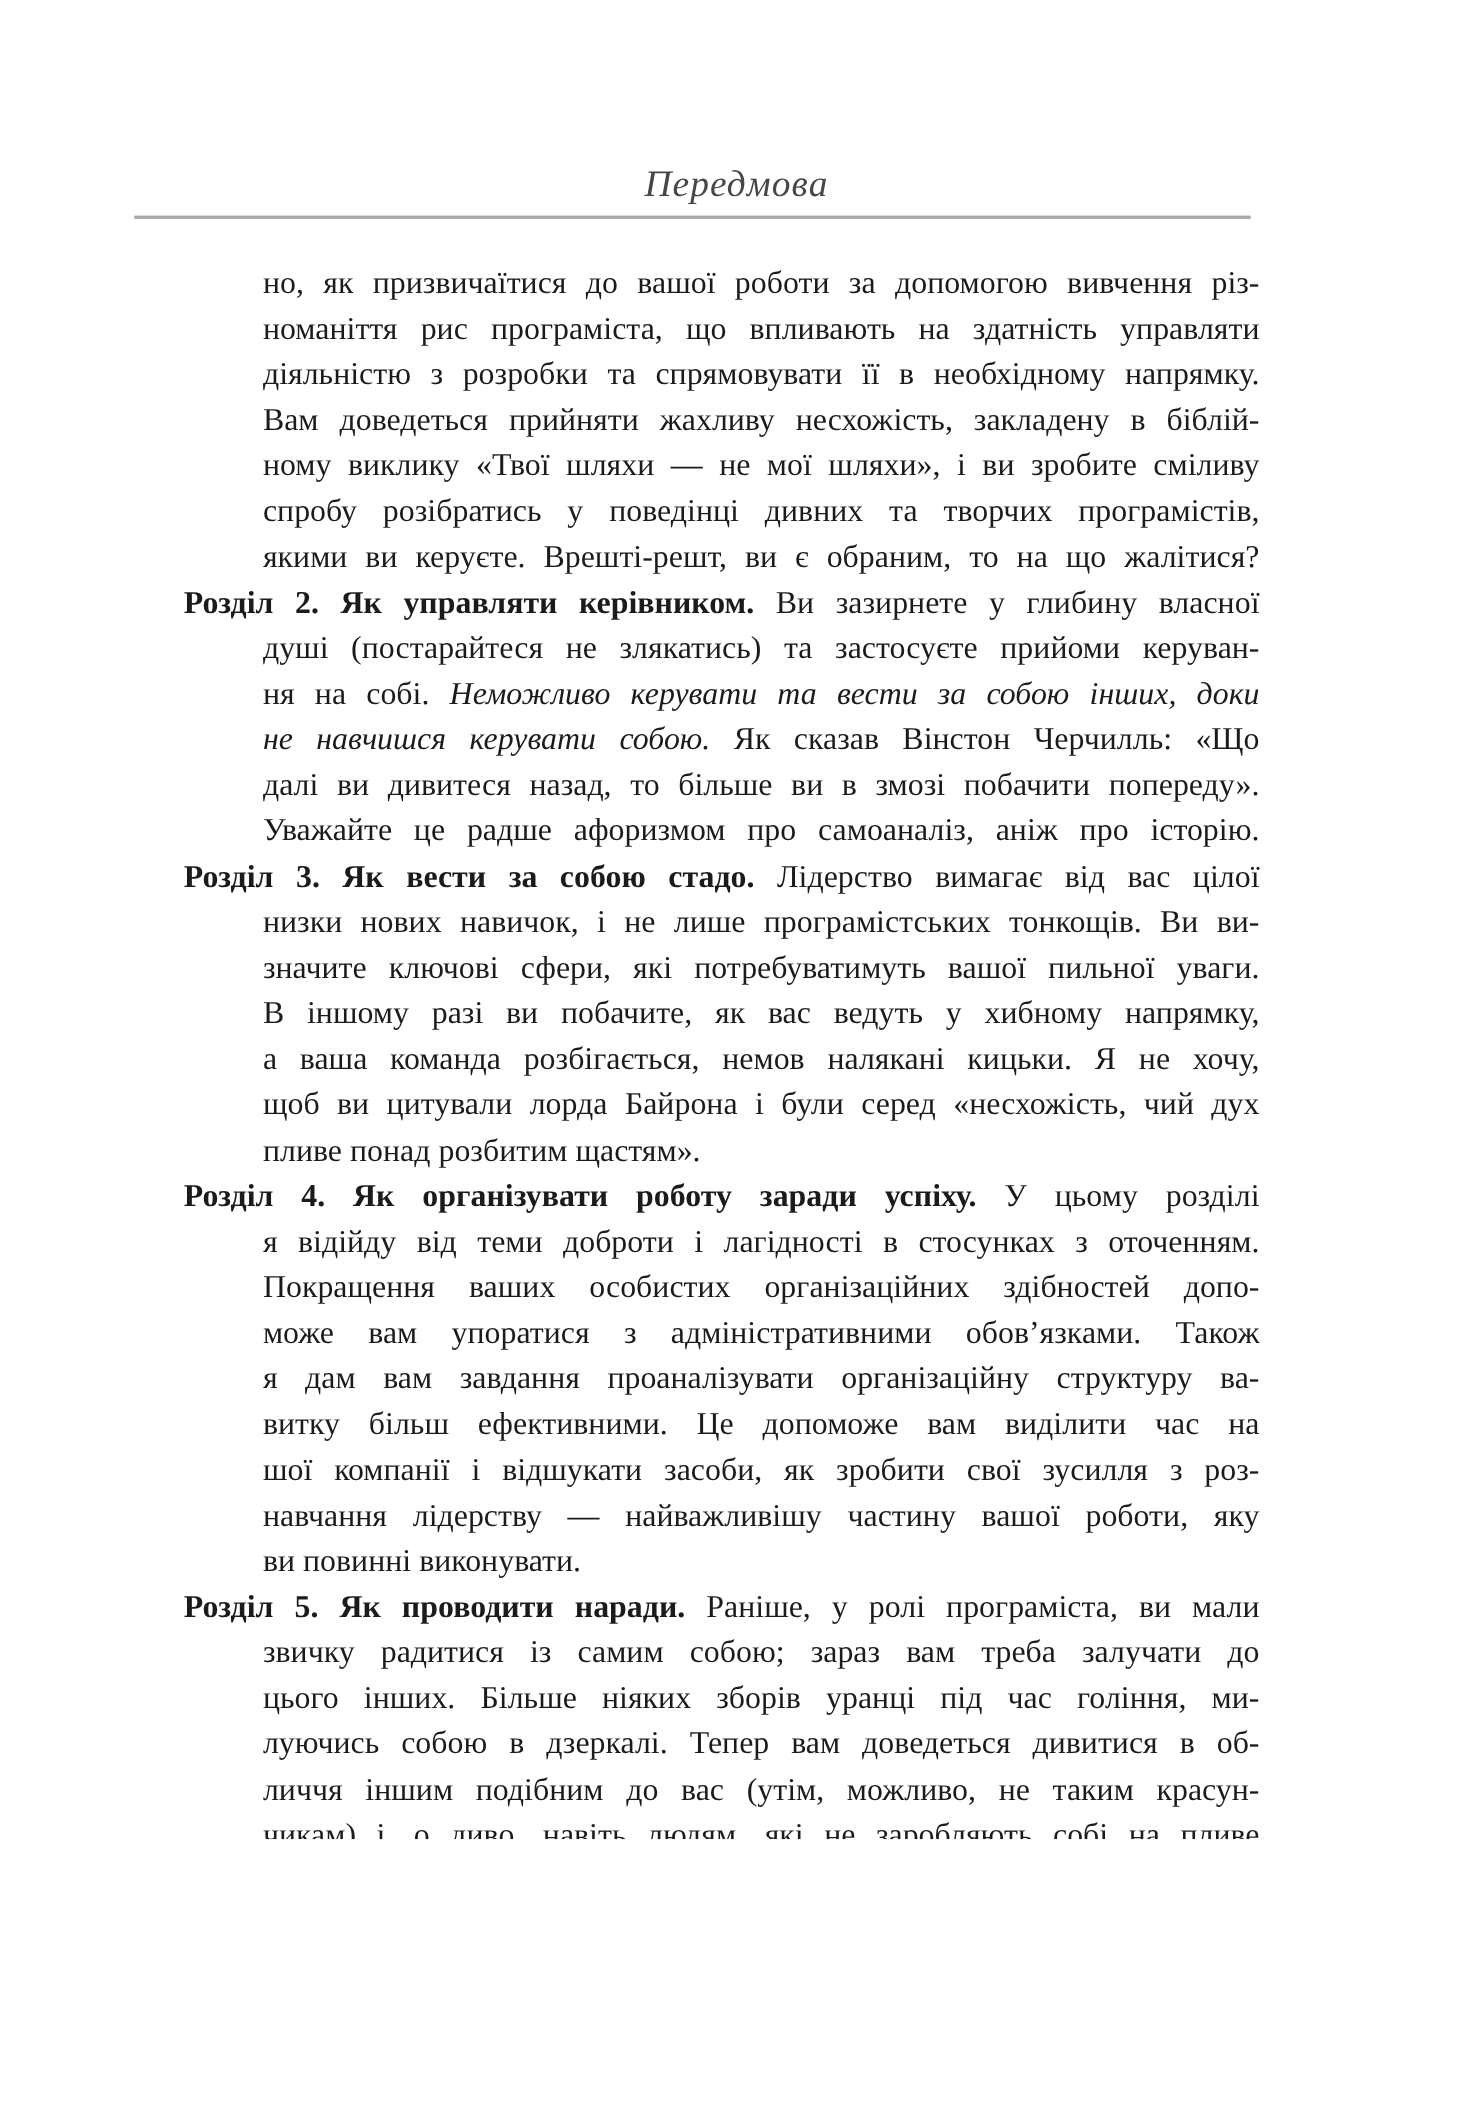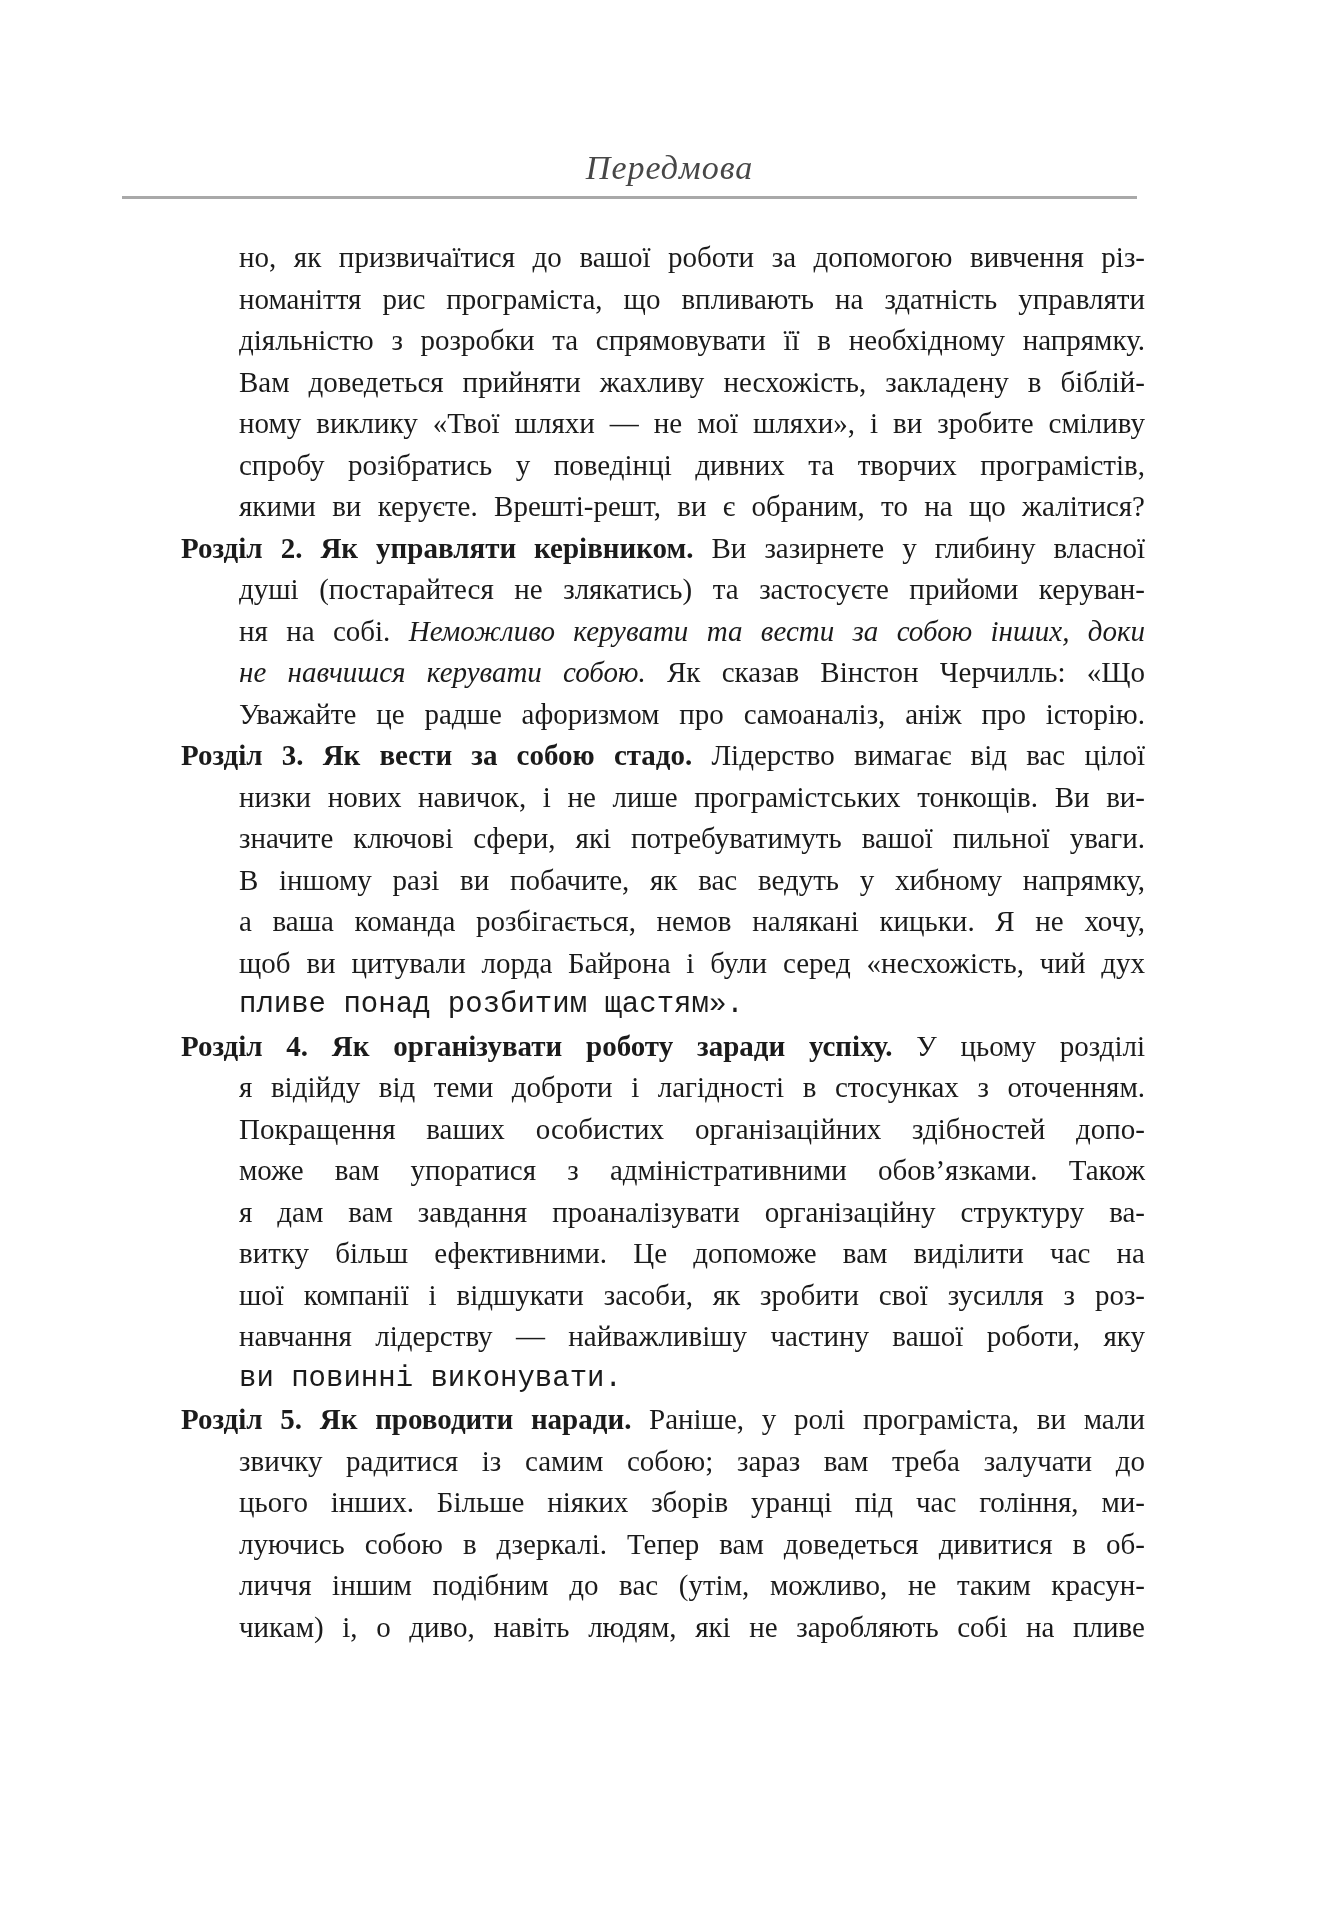--- a/index.html
+++ b/index.html
@@ -38,22 +38,22 @@
     top: 237px;
     width: 980px;
     font-size: 29px;
     line-height: 41.5px;
   }
   .line {
     text-align: justify;
     text-align-last: justify;
   }
   .line.cont { margin-left: 74px; }
-  .line.hang { margin-left: 16px; }
-  .line.noj  { text-align: right; text-align-last: left; font-family: Liberation Mono, monospace; }
+  .line.hang { margin-left: 2px; }
+  .line.noj  { text-align: right; text-align-last: left; }
   .b { font-weight: bold; }
   .i { font-style: italic; }
   .folio {
     position: absolute;
     top: 1697px;
     left: 0;
     width: 100%;
     text-align: center;
     font-size: 32px;
     color: #2e2e2e;
@@ -74,20 +74,21 @@
         <div class="line cont"><span>Вам доведеться прийняти жахливу несхожість, закладену в біблій-</span></div>
         <div class="line cont"><span>ному виклику «Твої шляхи — не мої шляхи», і ви зробите сміливу</span></div>
         <div class="line cont"><span>спробу розібратись у поведінці дивних та творчих програмістів,</span></div>
         <div class="line cont"><span>якими ви керуєте. Врешті-решт, ви є обраним, то на що жалітися?</span></div>
       </div>
       <div class="para">
         <div class="line hang"><span class="b">Розділ 2. Як управляти керівником.</span><span> Ви зазирнете у глибину власної</span></div>
         <div class="line cont"><span>душі (постарайтеся не злякатись) та застосуєте прийоми керуван-</span></div>
         <div class="line cont"><span>ня на собі. </span><span class="i">Неможливо керувати та вести за собою інших, доки</span></div>
         <div class="line cont"><span class="i">не навчишся керувати собою.</span><span> Як сказав Вінстон Черчилль: «Що</span></div>
+        <div class="line cont"><span>далі ви дивитеся назад, то більше ви в змозі побачити попереду».</span></div>
         <div class="line cont"><span>Уважайте це радше афоризмом про самоаналіз, аніж про історію.</span></div>
       </div>
       <div class="para">
         <div class="line hang"><span class="b">Розділ 3. Як вести за собою стадо.</span><span> Лідерство вимагає від вас цілої</span></div>
         <div class="line cont"><span>низки нових навичок, і не лише програмістських тонкощів. Ви ви-</span></div>
         <div class="line cont"><span>значите ключові сфери, які потребуватимуть вашої пильної уваги.</span></div>
         <div class="line cont"><span>В іншому разі ви побачите, як вас ведуть у хибному напрямку,</span></div>
         <div class="line cont"><span>а ваша команда розбігається, немов налякані кицьки. Я не хочу,</span></div>
         <div class="line cont"><span>щоб ви цитували лорда Байрона і були серед «несхожість, чий дух</span></div>
         <div class="line cont noj"><span>пливе понад розбитим щастям».</span></div>

